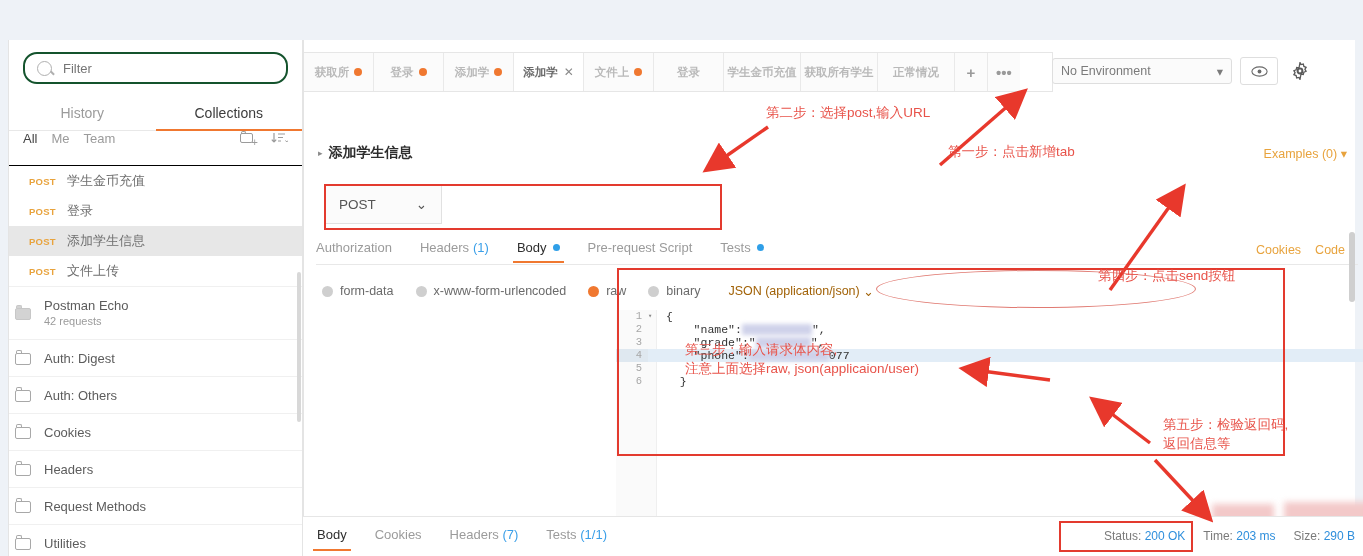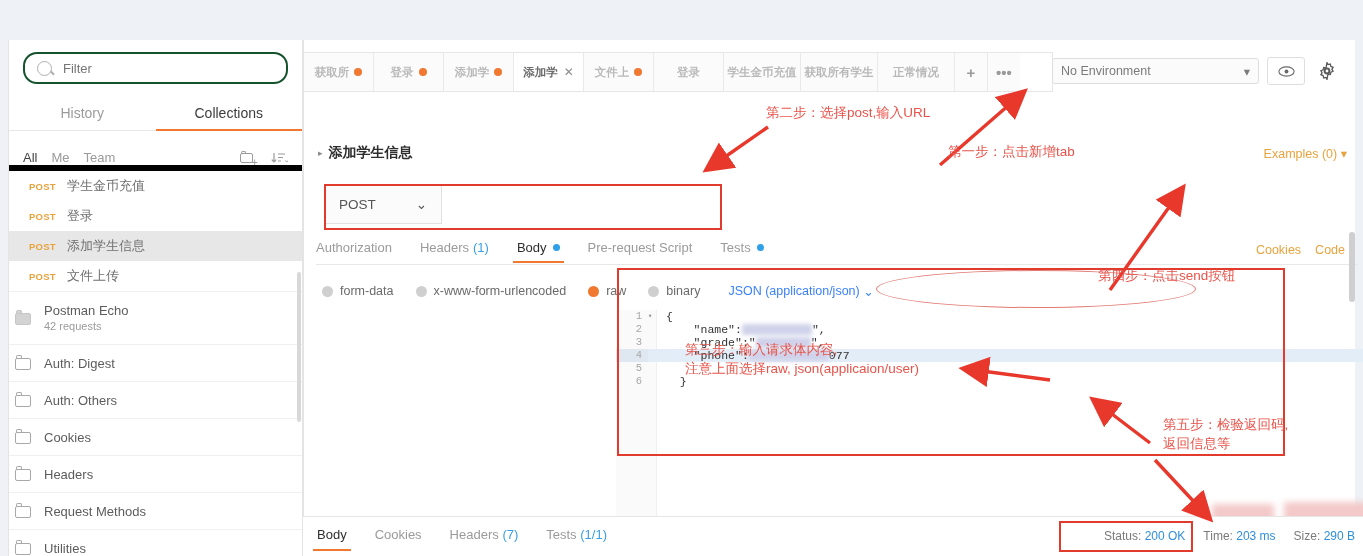--- a/index.html
+++ b/index.html
@@ -22,21 +22,21 @@
   .filterbox{height:28px;border:2px solid #14532d;border-radius:14px;display:flex;align-items:center;padding:0 12px;background:#fff;}
   .filterbox .mag{width:13px;height:13px;border:1.6px solid #b0b0b0;border-radius:50%;position:relative;margin-right:9px;flex:none;}
   .filterbox .mag:after{content:"";position:absolute;width:5px;height:1.6px;background:#b0b0b0;transform:rotate(45deg);right:-4px;bottom:1px;}
   .filterbox input{border:none;outline:none;font-family:inherit;font-size:13px;color:#9a9a9a;width:100%;background:transparent;}
 
   .tabsHC{display:flex;height:34px;border-bottom:1px solid #e8e8e8;position:relative;margin-top:4px;justify-content:space-between;}
   .tabHC{flex:1;display:flex;align-items:center;justify-content:center;color:#9b9b9b;font-size:14px;cursor:pointer;}
   .tabHC.active{color:#3c3c3c;}
   .tabHC.active:after{content:"";position:absolute;bottom:-1px;height:2px;background:#f07830;width:50%;right:0;}
 
-  .scoperow{height:34px;display:flex;align-items:flex-end;padding:0 14px;border-bottom:6px solid #000000;color:#9b9b9b;font-size:13px;}
+  .scoperow{height:34px;display:flex;align-items:flex-start;padding:0 14px;border-bottom:1px solid #000000;color:#9b9b9b;font-size:13px;}
   .scoperow .s{margin-right:14px;cursor:pointer;}
   .scoperow .s.on{color:#444;}
   .scoperow .spacer{flex:1;}
   .ic-newfolder{width:17px;height:14px;position:relative;margin-right:13px;cursor:pointer;}
   .ic-newfolder i{position:absolute;left:0;top:2px;width:13px;height:10px;border:1.4px solid #9b9b9b;border-radius:2px;box-sizing:border-box;}
   .ic-newfolder i:before{content:"";position:absolute;left:0px;top:-3.4px;width:5px;height:3px;border:1.4px solid #9b9b9b;border-bottom:none;border-radius:2px 2px 0 0;box-sizing:border-box;}
   .ic-newfolder b{position:absolute;right:-1px;bottom:-1px;color:#9b9b9b;font-size:11px;font-weight:normal;line-height:8px;}
   .ic-sort{width:18px;height:14px;position:relative;cursor:pointer;color:#9b9b9b;font-size:12px;}
 
   .reqlist{overflow:hidden;}
@@ -67,21 +67,21 @@
   .rtab .lbl{font-size:11.5px;color:#b9b9b9;filter:blur(.7px);}
   .rtab.active .lbl{color:#6c6c6c;filter:blur(.6px);}
   .rtab .dot{width:8px;height:8px;border-radius:50%;background:#f07830;margin-left:5px;flex:none;}
   .rtab .xx{margin-left:6px;color:#8a8a8a;font-size:12px;}
   .rtab.wide{width:76px;}
   .rtab.plus,.rtab.more{width:32px;color:#9a9a9a;font-size:15px;border-right:none;}
   .rtab.plus{border-right:1px solid #e9e9e9;}
 
   
   .envbar{position:absolute;right:0;top:10px;width:303px;height:42px;display:flex;align-items:center;}
-  .envsel{width:207px;height:26px;border:1px solid #dedede;border-radius:3px;background:#fbfbfb;display:flex;align-items:center;padding:0 8px;box-sizing:border-box;color:#7b7b7b;font-size:12.5px;cursor:pointer;}
+  .envsel{width:180px;height:26px;border:1px solid #dedede;border-radius:3px;background:#fbfbfb;display:flex;align-items:center;padding:0 8px;box-sizing:border-box;color:#7b7b7b;font-size:12.5px;cursor:pointer;}
   .envsel .sp{flex:1;}
   .eyebtn{width:36px;height:26px;border:1px solid #dedede;border-radius:3px;background:#fff;margin-left:8px;display:flex;align-items:center;justify-content:center;cursor:pointer;}
   .gearbtn{width:28px;height:26px;display:flex;align-items:center;justify-content:center;margin-left:8px;cursor:pointer;color:#6a6a6a;font-size:17px;}
 
   
   .reqtitle{position:absolute;left:14px;top:104px;font-size:14px;color:#2e2e2e;font-weight:bold;display:flex;align-items:center;}
   .reqtitle .caret{color:#8a8a8a;font-size:9px;margin-right:6px;font-weight:normal;}
   .examples{position:absolute;right:8px;top:106px;color:#e8a33d;font-size:12.5px;cursor:pointer;}
 
   
@@ -101,21 +101,21 @@
   .stab .bdot{width:7px;height:7px;border-radius:50%;background:#2f9fe8;margin-left:6px;}
   .subline{position:absolute;left:12px;top:224px;width:1042px;height:1px;background:#e8e8e8;}
   .cookiescode{position:absolute;right:10px;top:203px;color:#e8a33d;font-size:12.5px;display:flex;gap:14px;}
   .cookiescode span{cursor:pointer;}
 
   
   .bodytype{position:absolute;left:18px;top:238px;width:960px;height:26px;display:flex;align-items:center;color:#6a6a6a;font-size:12.5px;}
   .radio{width:11px;height:11px;border-radius:50%;background:#cfcfcf;margin-right:7px;flex:none;}
   .radio.on{background:#f07830;}
   .bodytype .opt{display:flex;align-items:center;margin-right:22px;cursor:pointer;}
-  .jsonsel{color:#3b82f6;display:flex;align-items:center;cursor:pointer;margin-left:6px;}
+  .jsonsel{color:#a16207;display:flex;align-items:center;cursor:pointer;margin-left:6px;}
   .ellipse{position:absolute;left:572px;top:230px;width:318px;height:36px;border:1.3px solid #e07a72;border-radius:50%;pointer-events:none;}
 
   
   .editor{position:absolute;left:312px;top:270px;width:980px;height:100px;}
   .gutter{position:absolute;left:0;top:0;width:40px;height:242px;background:#fafafa;border-right:1px solid #efefef;}
   .code{position:absolute;left:0;top:0;width:980px;font-family:"Liberation Mono","DejaVu Sans Mono",monospace;font-size:11.5px;color:#333;}
   .cl{height:13px;line-height:13px;display:flex;align-items:center;position:relative;}
   .cl .ln{width:26px;text-align:right;color:#a7a7a7;font-size:10.5px;flex:none;padding-right:6px;}
   .cl .fold{width:8px;color:#8a8a8a;font-size:7px;flex:none;}
   .cl .src{padding-left:10px;white-space:pre;}

